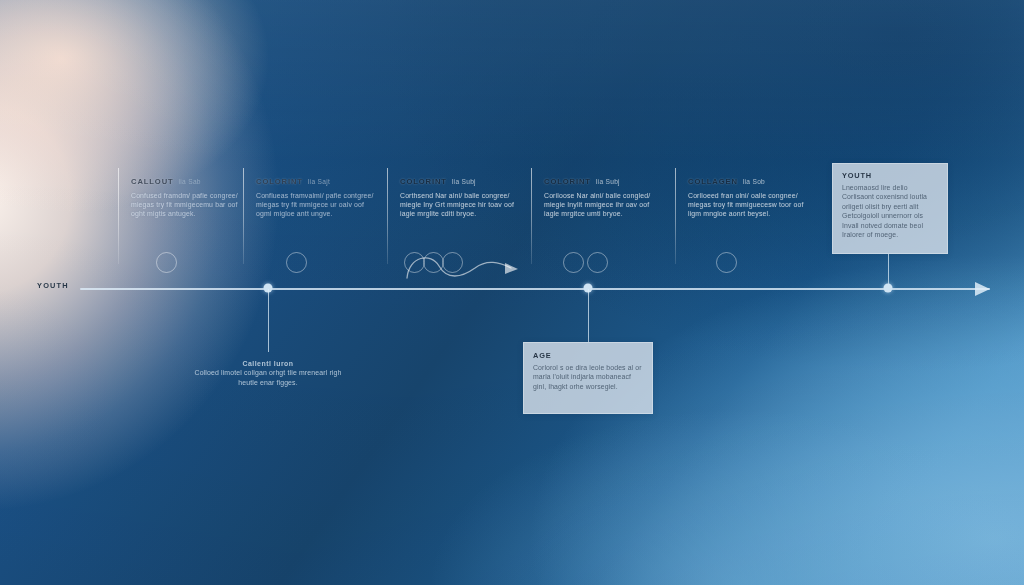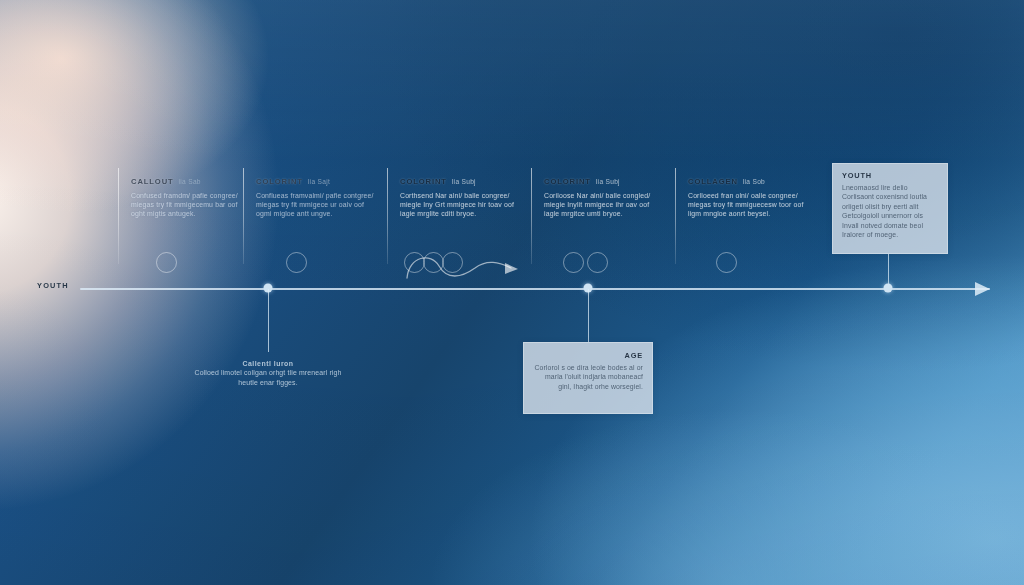--- a/index.html
+++ b/index.html
@@ -115,21 +115,21 @@
   }
   .box-head{
     font-size:7.4px;font-weight:bold;letter-spacing:.8px;
     color:rgba(26,40,56,.92);
   }
   .box-text{
     margin-top:3px;
     font-size:6.9px;line-height:9.4px;letter-spacing:.1px;
     color:rgba(40,58,78,.72);
   }
-  .box.center{text-align:right;}
+  .box.center{text-align:left;}
 </style>
 </head>
 <body>
 
 <div id="stage">
 
   <div class="bg bg-base"></div>
   <div class="bg bg-navy"></div>
   <div class="bg bg-navy2"></div>
   <div class="bg bg-lightblue"></div>

